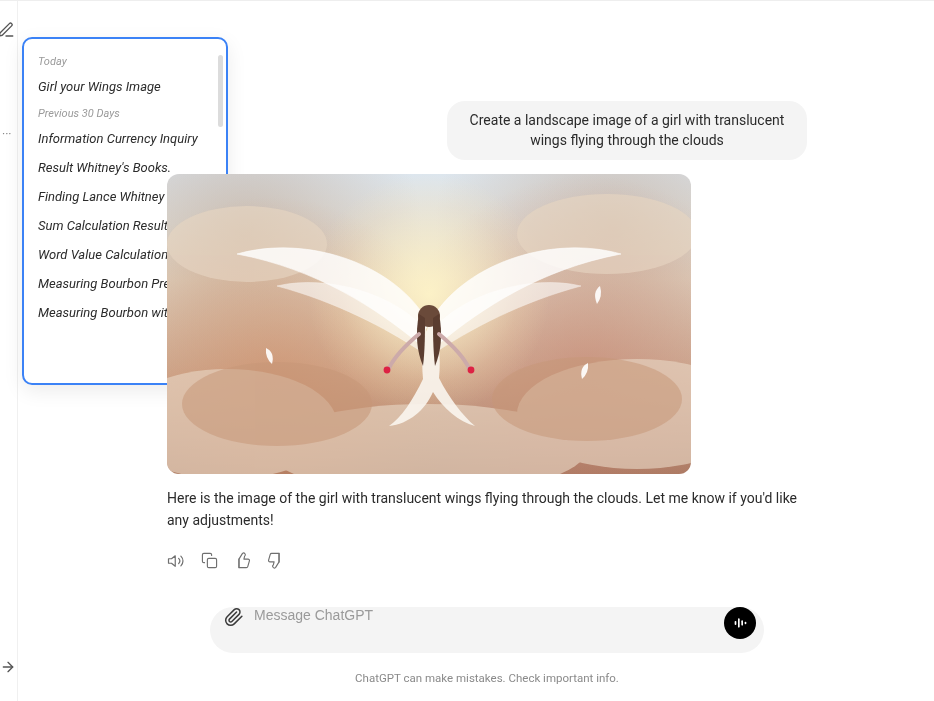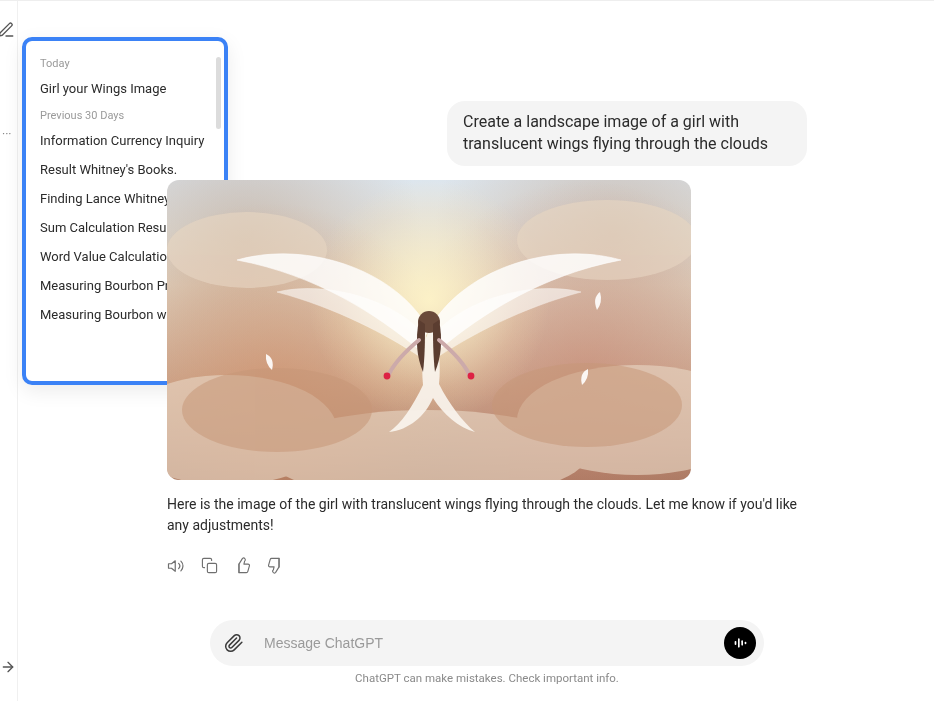--- a/index.html
+++ b/index.html
@@ -25,25 +25,26 @@
     .rail .dots { position: absolute; top: 126px; left: 2px; color: #888; font-size: 12px; }
     .rail .arrow { position: absolute; bottom: 22px; left: 0px; color: #555; }
 
     
     .popover {
       position: absolute;
       left: 22px; top: 36px;
       width: 206px;
       height: 348px;
       background: #fff;
-      border: 4px solid #3b82f6;
+      border: 2px solid #3b82f6;
       border-radius: 10px;
       box-shadow: 0 6px 20px rgba(0,0,0,0.08);
       padding: 10px 0 6px;
       overflow: hidden;
+      font-style: italic;
     }
     .popover .scroll-thumb {
       position: absolute;
       right: 3px; top: 16px;
       width: 5px; height: 72px;
       background: #dcdcdc;
       border-radius: 3px;
     }
     .group-header {
       font-size: 11px;
@@ -71,23 +72,24 @@
     .thread {
       width: 640px;
       margin-top: 100px;
     }
     .user-row { display: flex; justify-content: flex-end; margin-bottom: 14px; }
     .user-bubble {
       max-width: 360px;
       background: #f4f4f4;
       border-radius: 18px;
       padding: 10px 16px;
-      font-size: 16px;
+      font-size: 14px;
       color: #2b2b2b;
       line-height: 1.4;
+      text-align: center;
     }
     .gen-image {
       width: 524px;
       height: 300px;
       border-radius: 12px;
       overflow: hidden;
       margin-bottom: 14px;
       background:
         radial-gradient(circle at 50% 40%, rgba(255,245,200,0.9) 0%, rgba(255,230,180,0.2) 28%, transparent 38%),
         radial-gradient(circle at 20% 70%, rgba(210,140,100,0.6), transparent 40%),
@@ -141,29 +143,29 @@
       top: 50%;
       transform: translateY(-50%);
       cursor: pointer;
       color: #444;
     }
 
     
     .composer {
       position: absolute;
       left: 50%; transform: translateX(-50%);
-      bottom: 35px;
+      bottom: 48px;
       width: 554px;
       background: #f4f4f4;
       border-radius: 26px;
       height: 46px;
       display: flex;
-      align-items: center;
+      align-items: flex-start;
       padding: 0 8px 0 14px;
-      gap: 20px;
+      gap: 10px;
     }
     .composer .attach { cursor: pointer; color: #3a3a3a; display:flex; }
     .composer input {
       flex: 1;
       border: none;
       background: transparent;
       font-size: 14px;
       color: #333;
       outline: none;
     }

